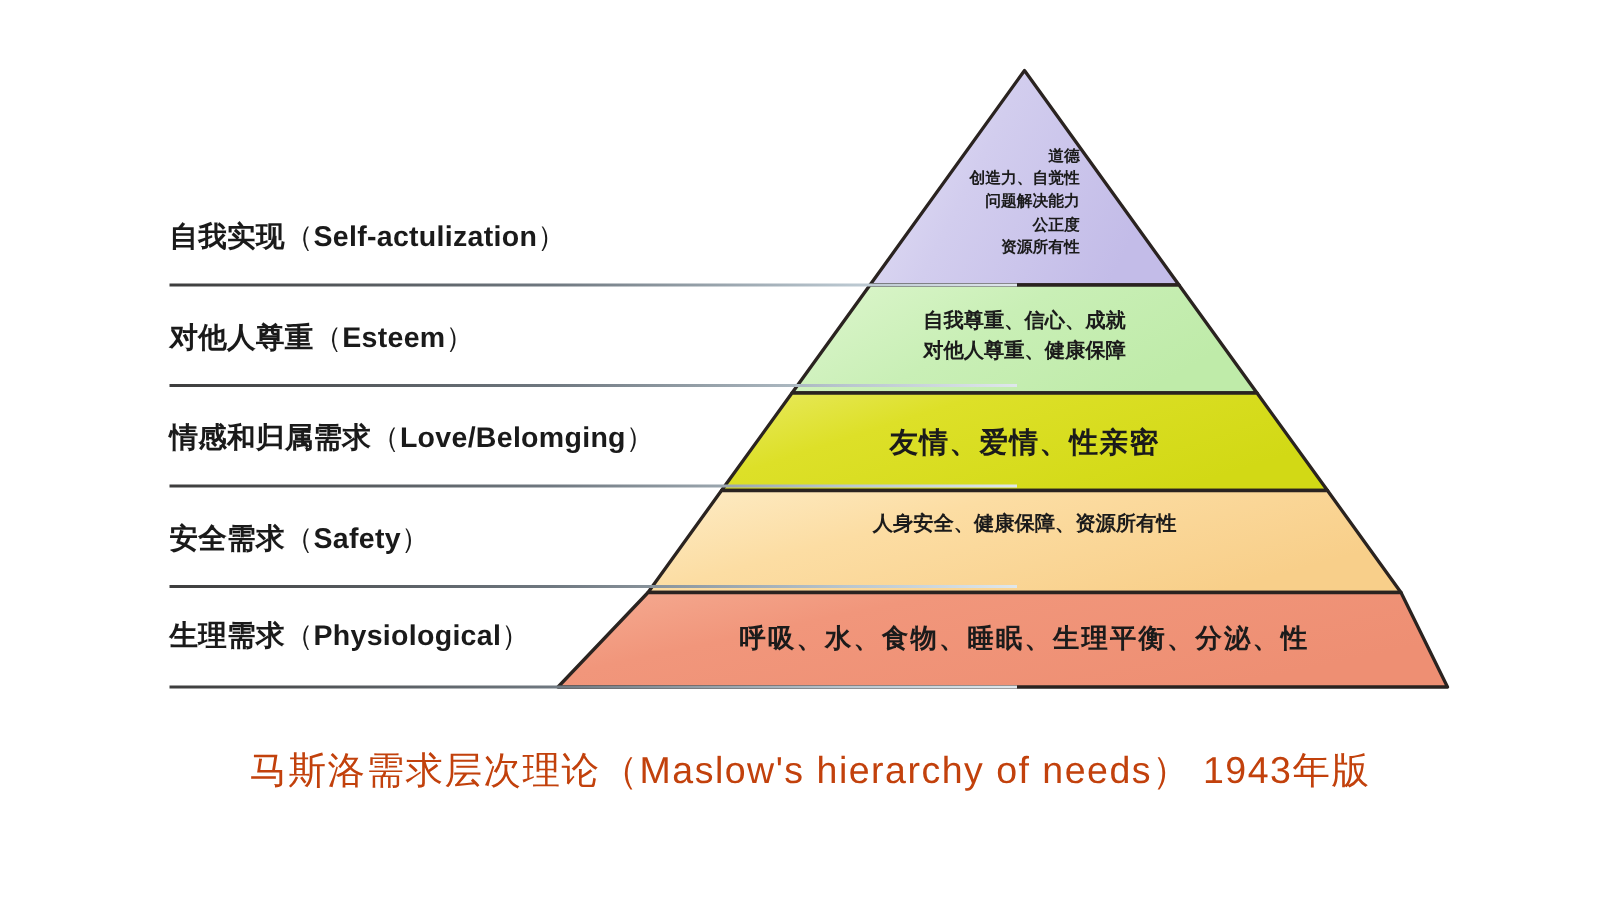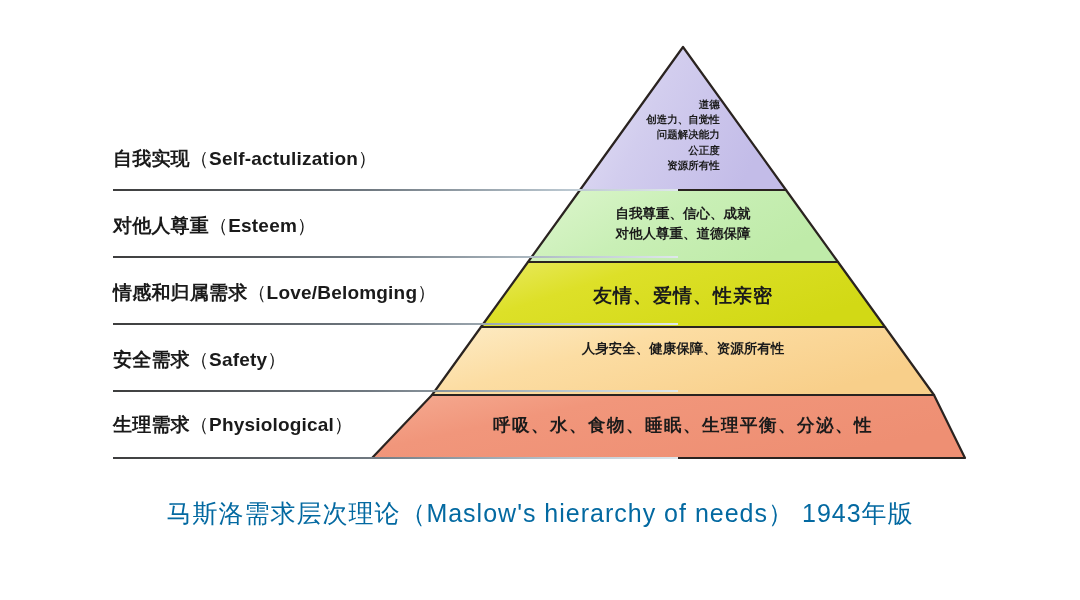--- a/index.html
+++ b/index.html
@@ -71,21 +71,21 @@
   #t-phys   { font-size: 17.5px; letter-spacing: 1.5px; }
 
   
   #caption {
     position: absolute;
     left: 0;
     top: 497px;
     width: 1080px;
     text-align: center;
     font-size: 25px;
-    color: #0369a1;
+    color: #c2410c;
     letter-spacing: 1px;
     white-space: nowrap;
   }
 </style>
 </head>
 <body>
 
 <div id="stage">
 
   <svg id="pyramid" width="1080" height="600" viewBox="0 0 1080 600">
@@ -157,21 +157,21 @@
   <div class="tier-text" id="t-apex" style="left:683px; top:97px;">
     <span class="ln">道德</span>
     <span class="ln">创造力、自觉性</span>
     <span class="ln">问题解决能力</span>
     <span class="ln">公正度</span>
     <span class="ln">资源所有性</span>
   </div>
 
   <div class="tier-text" id="t-esteem" style="left:683px; top:204px;">
     <span class="ln">自我尊重、信心、成就</span>
-    <span class="ln">对他人尊重、道德保障</span>
+    <span class="ln">对他人尊重、健康保障</span>
   </div>
 
   <div class="tier-text" id="t-love" style="left:683px; top:283px;">
     <span class="ln">友情、爱情、性亲密</span>
   </div>
 
   <div class="tier-text" id="t-safety" style="left:683px; top:339px;">
     <span class="ln">人身安全、健康保障、资源所有性</span>
   </div>
 

